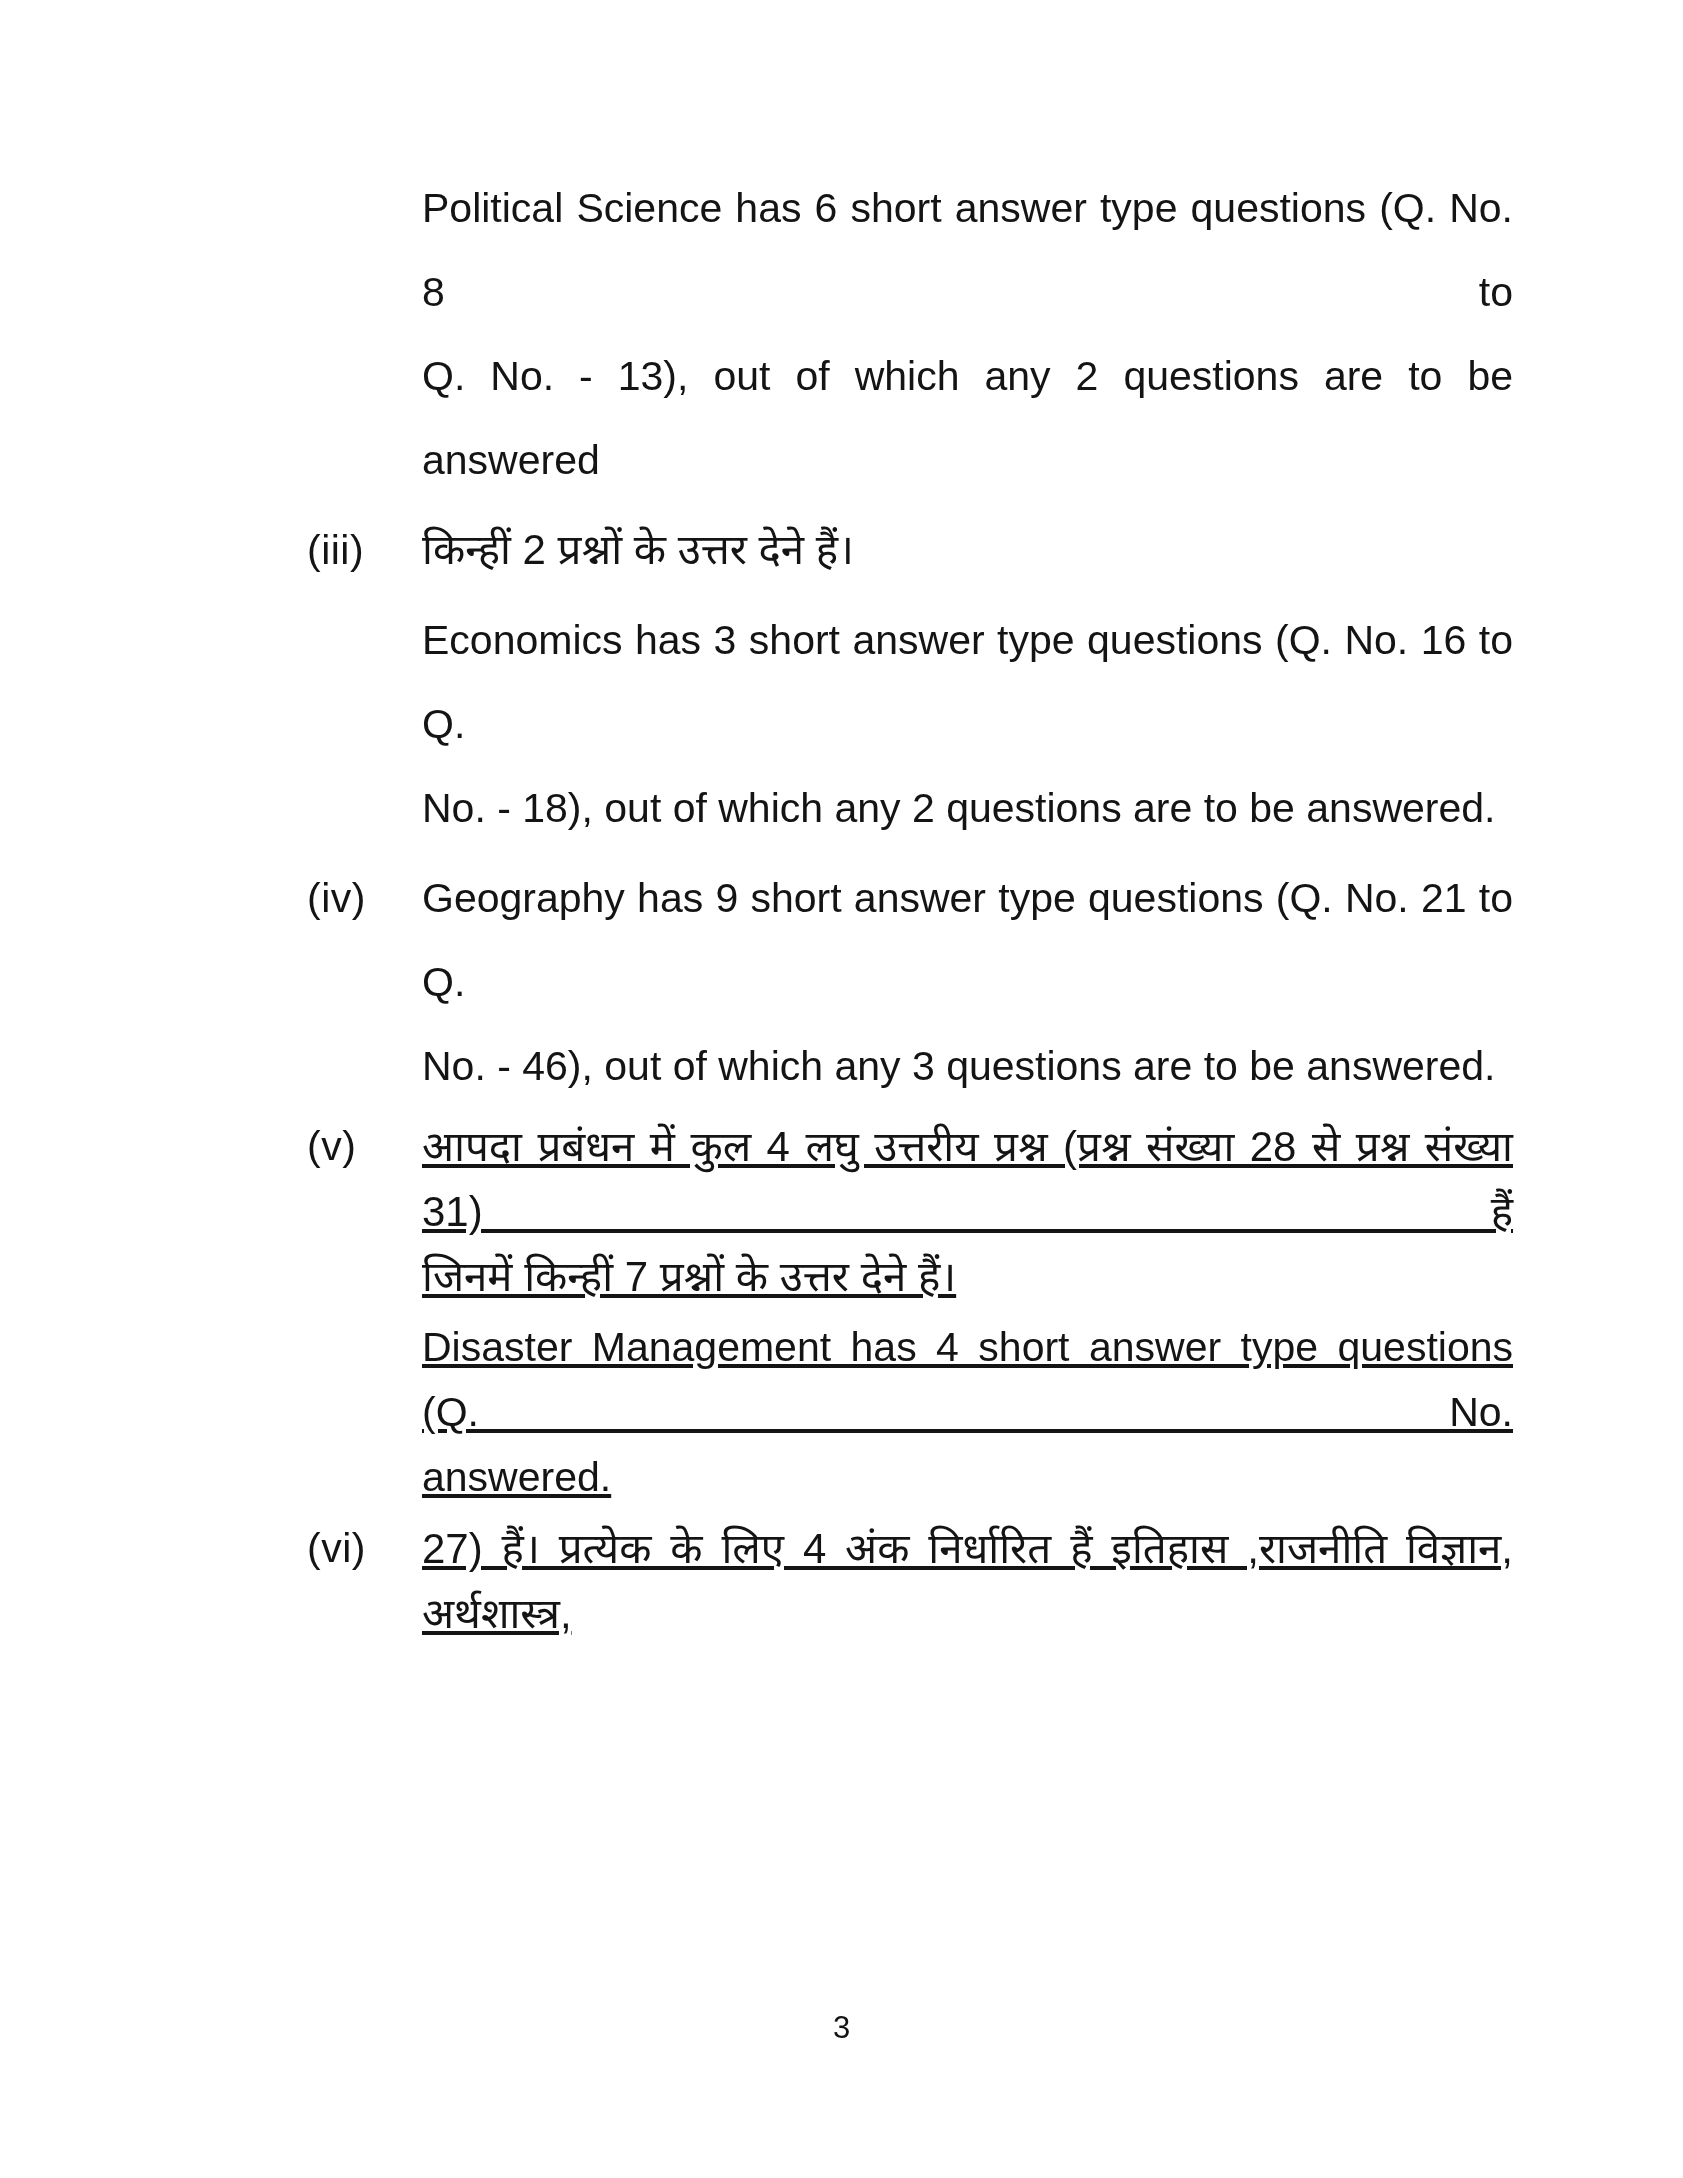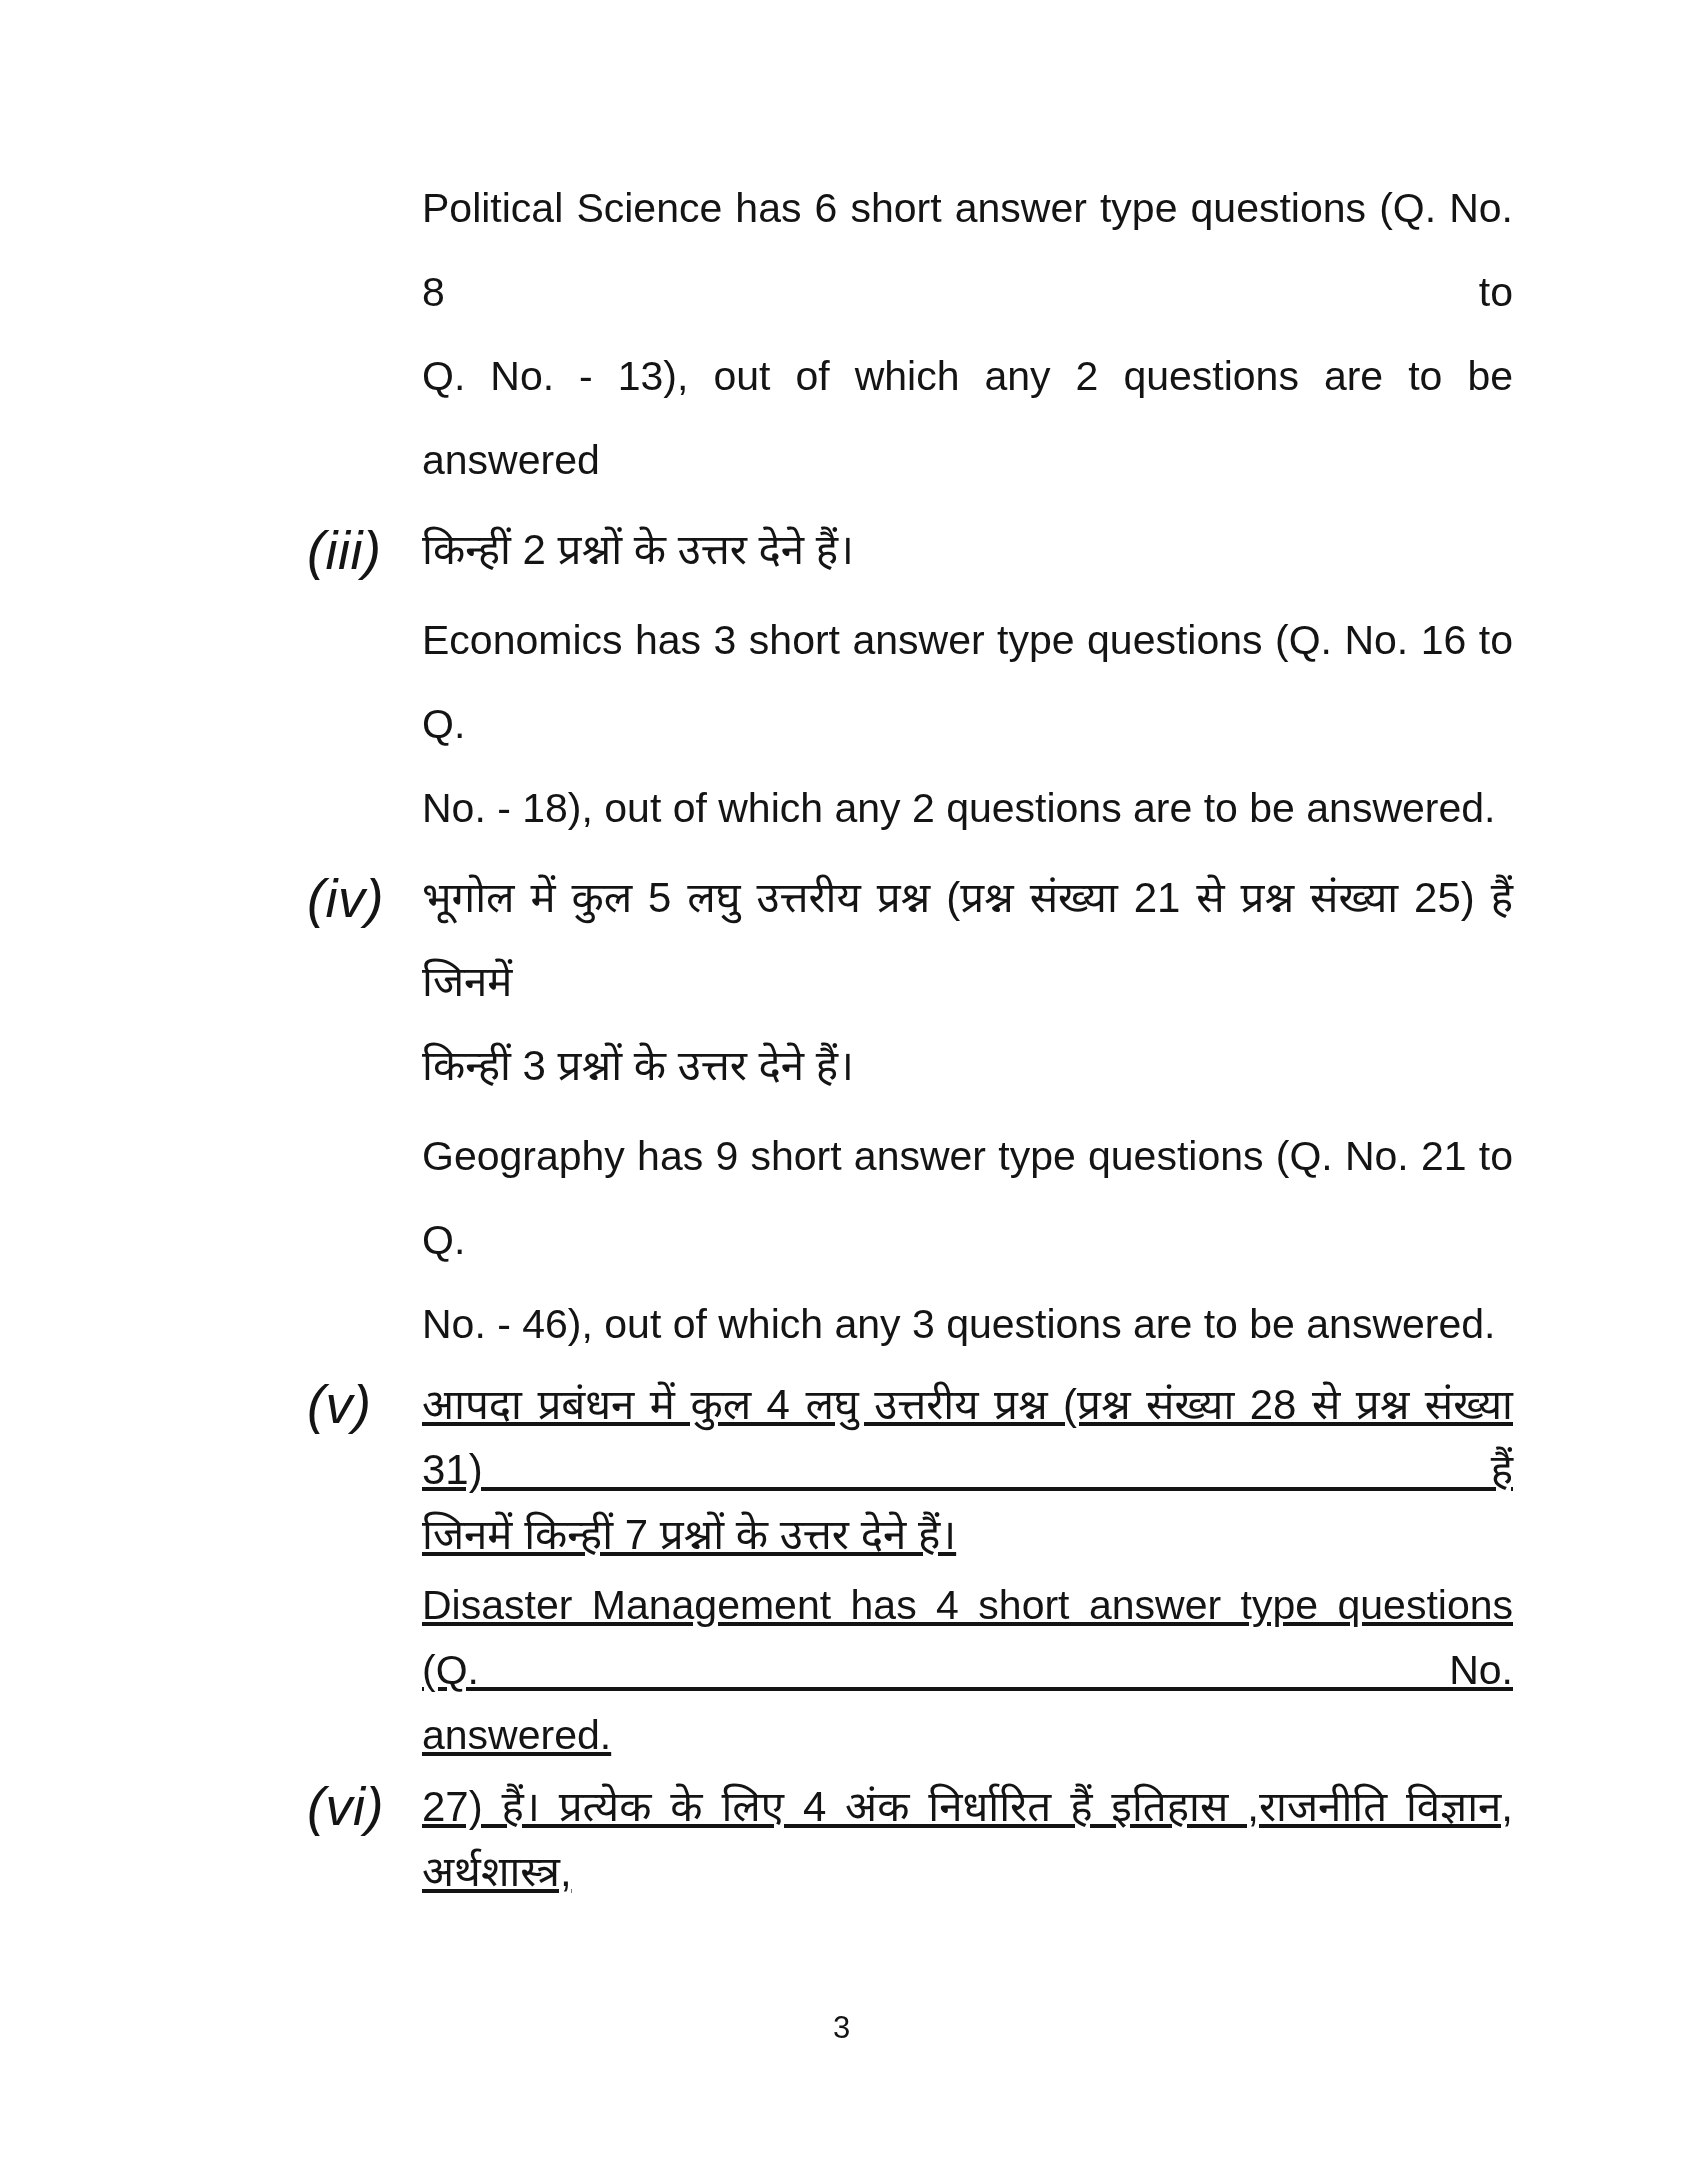--- a/index.html
+++ b/index.html
@@ -16,24 +16,23 @@
     position: absolute;
     left: 307px;
     top: 166px;
     width: 1206px;
   }
   .section { display: flex; align-items: flex-start; }
   .section + .section { margin-top: 6px; }
   .label {
     flex: none;
     width: 115px;
-    font-size: 54px;
+    font-size: 41px;
     letter-spacing: 0.5px;
     white-space: nowrap;
-    font-style: italic;
   }
   .section.loose .label { line-height: 84px; }
   .section.tight .label { line-height: 65px; }
   .body { flex: 1 1 auto; min-width: 0; }
   .para + .para { margin-top: 6px; }
   .line {
     font-size: 41px;
     text-align: justify;
     text-align-last: justify;
     white-space: normal;
@@ -76,24 +75,20 @@
         <div class="para en">
             <div class="line">Economics has 3 short answer type questions (Q. No. 16 to Q.</div>
             <div class="line">No. - 18), out of which any 2 questions are to be answered.</div>
           </div>
       </div>
     </div>
 
     <div class="section loose">
       <div class="label">(iv)</div>
       <div class="body">
-        <div class="para hi">
-            <div class="line">भूगोल में कुल 5 लघु उत्तरीय प्रश्न (प्रश्न संख्या 21 से प्रश्न संख्या 25) हैं जिनमें</div>
-            <div class="line">किन्हीं 3 प्रश्नों के उत्तर देने हैं।</div>
-          </div>
         <div class="para en">
             <div class="line">Geography has 9 short answer type questions (Q. No. 21 to Q.</div>
             <div class="line">No. - 46), out of which any 3 questions are to be answered.</div>
           </div>
       </div>
     </div>
 
     <div class="section tight">
       <div class="label">(v)</div>
       <div class="body">

